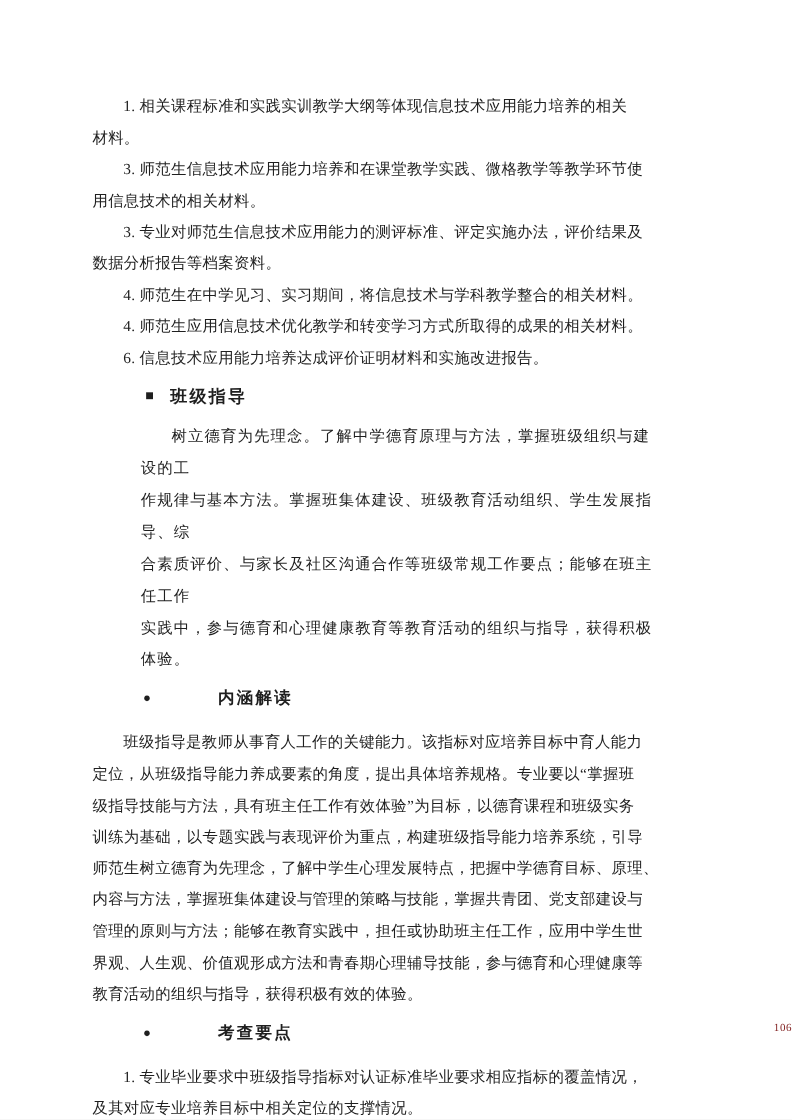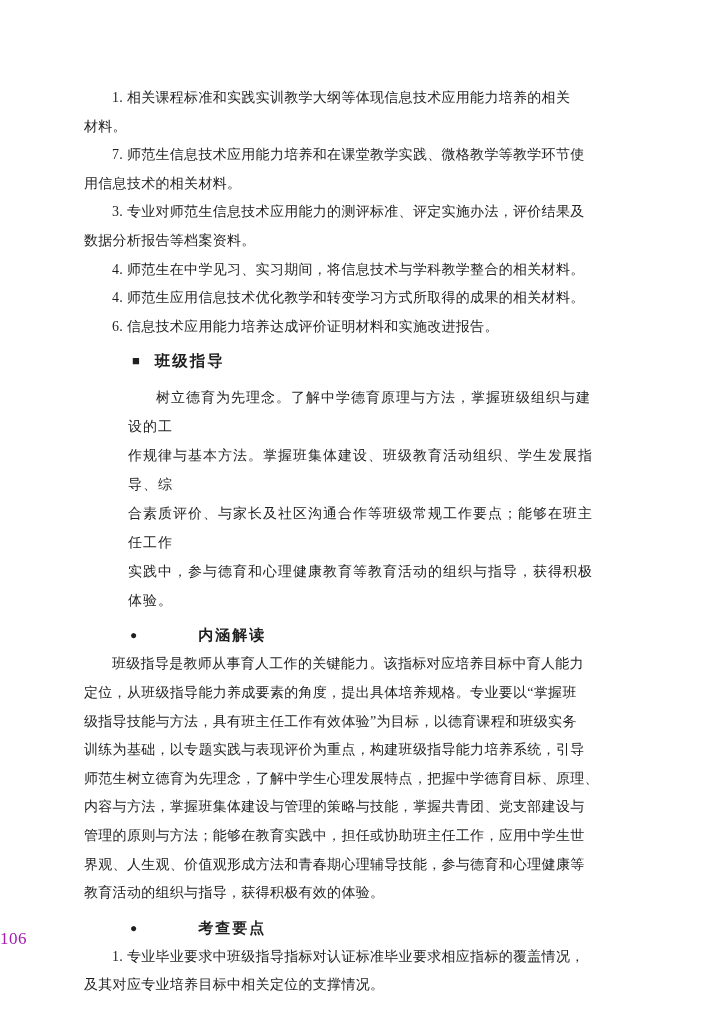--- a/index.html
+++ b/index.html
@@ -75,41 +75,41 @@
     font-size: 12px;
     margin-right: 13px;
     position: relative;
     top: -1px;
   }
   .h-bullet .lbl {
     font-size: 15px;
     letter-spacing: 2px;
     margin-left: 48px;
   }
-  .after-heading { margin-top: 0; }
+  .after-heading { margin-top: 12px; }
   .footer-page-number {
     position: absolute;
     top: 929px;
     left: 0;
     width: 720px;
-    text-align: left;
-    font-size: 17px;
+    text-align: right;
+    font-size: 10px;
     letter-spacing: 0.5px;
-    color: #a21caf;
+    color: #7f1d1d;
   }
 </style>
 </head>
 <body>
 
 <div class="page">
   <div class="content">
 
     <p class="body-par">1. 相关课程标准和实践实训教学大纲等体现信息技术应用能力培养的相关
 材料。</p>
-    <p class="body-par">7. 师范生信息技术应用能力培养和在课堂教学实践、微格教学等教学环节使
+    <p class="body-par">3. 师范生信息技术应用能力培养和在课堂教学实践、微格教学等教学环节使
 用信息技术的相关材料。</p>
     <p class="body-par">3. 专业对师范生信息技术应用能力的测评标准、评定实施办法，评价结果及
 数据分析报告等档案资料。</p>
     <p class="body-par">4. 师范生在中学见习、实习期间，将信息技术与学科教学整合的相关材料。</p>
     <p class="body-par">4. 师范生应用信息技术优化教学和转变学习方式所取得的成果的相关材料。</p>
     <p class="body-par">6. 信息技术应用能力培养达成评价证明材料和实施改进报告。</p>
 
     <p class="h-square">
       <span class="sq">■</span><span class="lbl">班级指导</span>
     </p>

